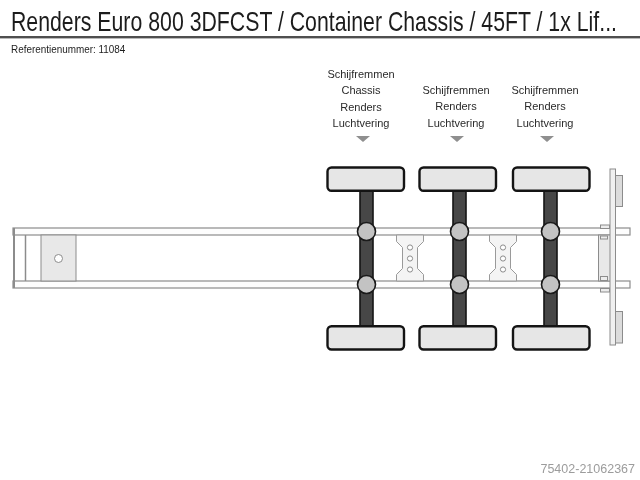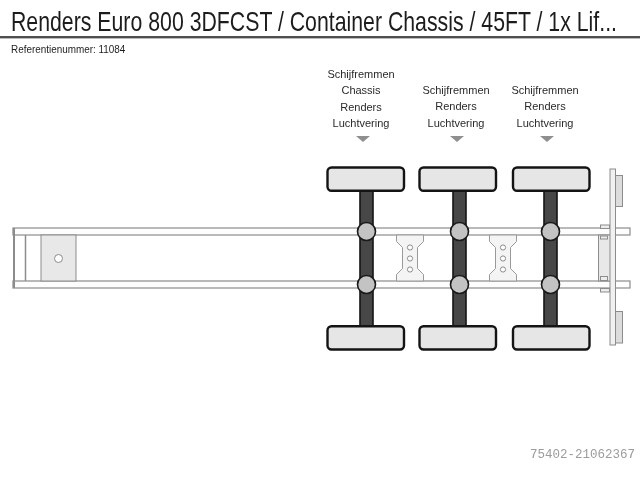--- a/index.html
+++ b/index.html
@@ -44,22 +44,22 @@
   .hole     { fill:#ffffff; stroke:#8c8c8c; stroke-width:1; }
   .xmember  { fill:#f4f4f4; stroke:#9a9a9a; stroke-width:1; }
   .axle     { stroke:#141414; stroke-width:1.6; }
   .susp     { stroke:#1a1a1a; stroke-width:1.6; }
   .wheel    { stroke:#141414; stroke-width:2.4; }
   .rearbar  { fill:#f0f0f0; stroke:#8c8c8c; stroke-width:1; }
   .rearpad  { fill:#dcdcdc; stroke:#8c8c8c; stroke-width:1; }
   .bracket  { fill:#ececec; stroke:#8c8c8c; stroke-width:1; }
   
   .watermark {
-    position:absolute; right:5px; top:448px;
-    font-size:12.5px; color:#9c9c9c; white-space:nowrap;font-family:Liberation Mono, monospace;
+    position:absolute; right:5px; top:462px;
+    font-size:12.5px; color:#9c9c9c; white-space:nowrap;
   }
 </style>
 </head>
 <body>
 
 <div class="page">
 
   <h1 class="title">Renders Euro 800 3DFCST / Container Chassis / 45FT / 1x Lif...</h1>
   <div class="divider"></div>
   <div class="ref">Referentienummer: 11084</div>

